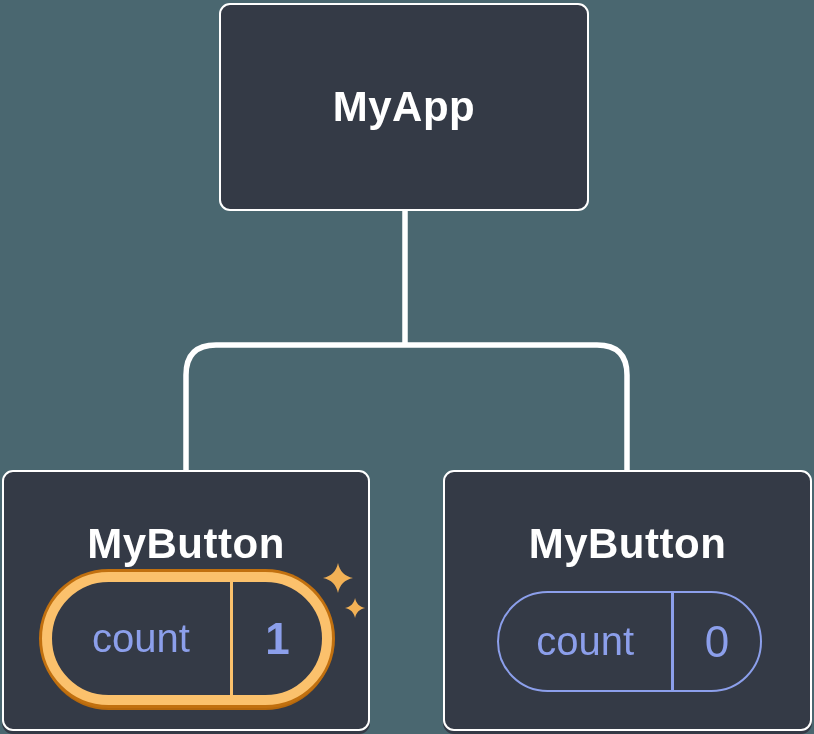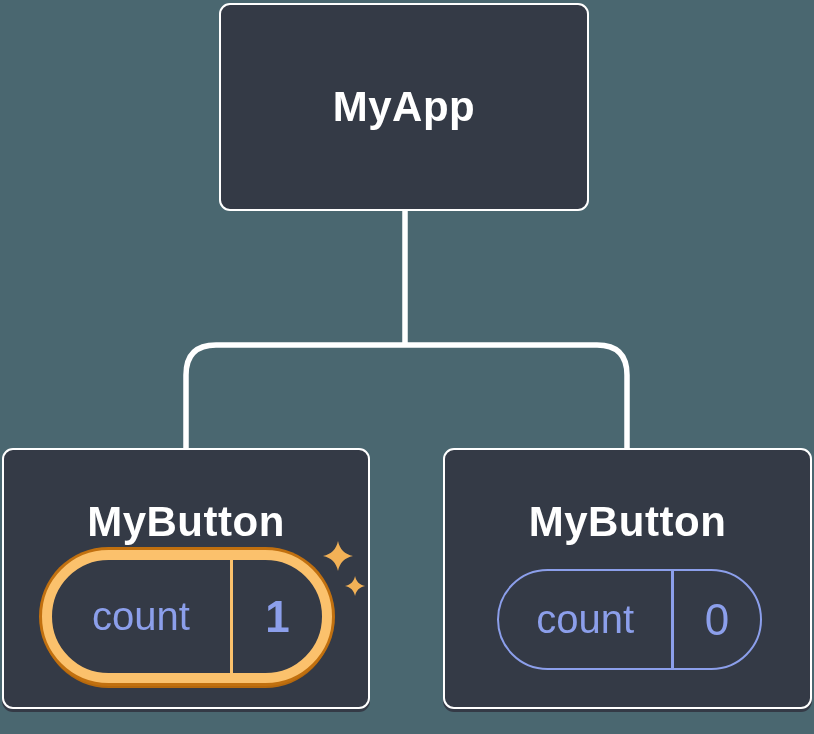--- a/index.html
+++ b/index.html
@@ -46,21 +46,21 @@
 
   .node-root {
     left: 219px; top: 3px;
     width: 370px; height: 208px;
     display: flex;
     align-items: center;
     justify-content: center;
   }
 
   .node-child {
-    top: 448px;
+    top: 470px;
     height: 261px;
     box-shadow: 0 3px 0 0 var(--node-fill);
   }
   .node-child-left  { left: 2px;   width: 368px; }
   .node-child-right { left: 443px; width: 369px; }
 
   .node-title {
     color: var(--text-primary);
     font-size: 42px;
     font-weight: 700;

